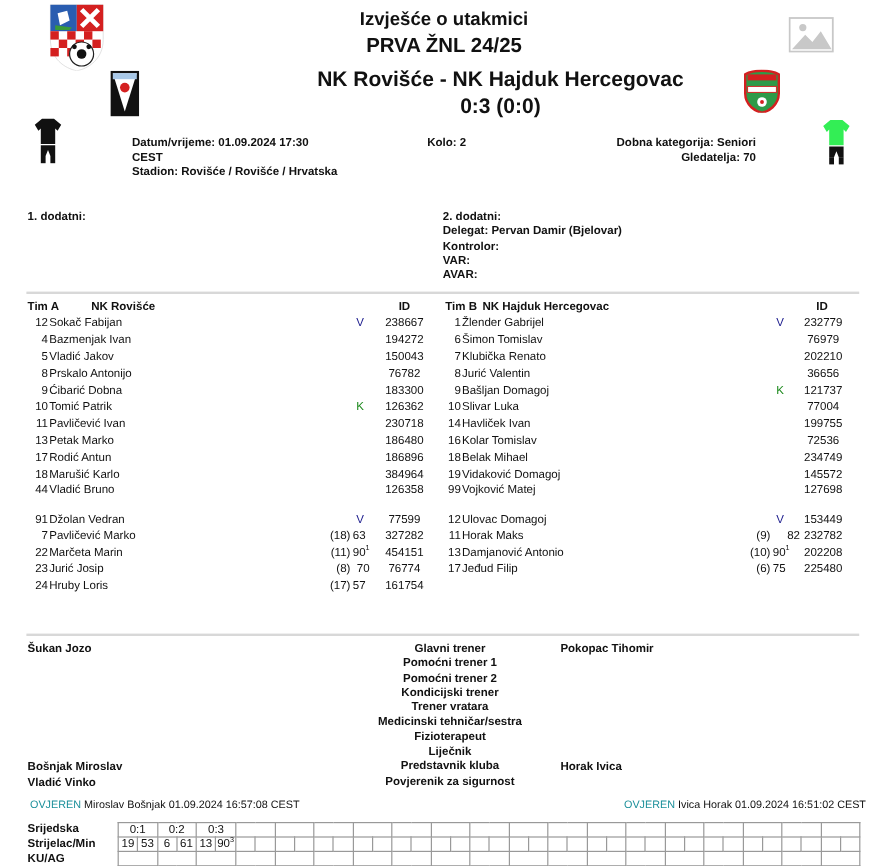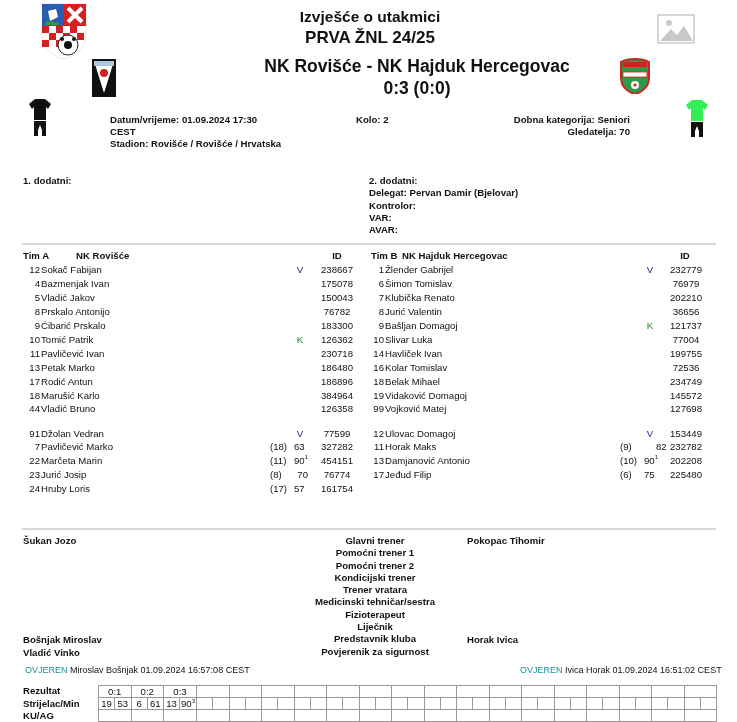--- a/index.html
+++ b/index.html
@@ -12,21 +12,21 @@
   .title4 { left: 232px; top: 78px; width: 370px; text-align: center; font-size: 17.5px; font-weight: bold; }
   .line-sm { font-size: 9.6px; line-height: 12.3px; font-weight: bold; }
   .sep { position: absolute; left: 22px; width: 694px; height: 2px; background: #d8d8d8; }
   .team-hdr { font-weight: bold; font-size: 9.6px; }
   .row { position: absolute; height: 13px; line-height: 13px; font-size: 9.6px; white-space: nowrap; }
   .num { position: absolute; width: 18px; text-align: right; }
   .name { position: absolute; }
   .mark { position: absolute; width: 12px; text-align: center; }
   .mark.v { color: #1a1a8c; }
   .mark.k { color: #1e8a1e; }
-  .subinfo { position: absolute; white-space: pre; }
+  .subinfo { position: absolute; text-align: right; white-space: pre; }
   .pid { position: absolute; width: 50px; text-align: center; }
   .ovj { color: #1a8f9a; }
   .staff-center { position: absolute; left: 300px; width: 150px; text-align: center; }
   .grid { position: absolute; left: 98px; top: 685px; border-collapse: collapse; }
   .grid td { border: 1px solid #999; height: 12px; font-size: 9.6px; padding: 0 1px; line-height: 11px; text-align: center; }
   .grid td.half { width: 16px; }
   sup { font-size: 6px; vertical-align: top; line-height: 6px; }
 </style>
 </head>
 <body>
@@ -141,35 +141,35 @@
 
 <div class="row" style="left:22px;top:263px;">
     <span class="num" style="left:0">12</span>
     <span class="name" style="left:19px">Sokač Fabijan</span>
     <span class="mark v" style="left:272px">V</span>
     <span class="pid" style="left:290px">238667</span>
   </div>
 <div class="row" style="left:22px;top:277px;">
     <span class="num" style="left:0">4</span>
     <span class="name" style="left:19px">Bazmenjak Ivan</span>
-    <span class="pid" style="left:290px">175078</span>
+    <span class="pid" style="left:290px">194272</span>
   </div>
 <div class="row" style="left:22px;top:291px;">
     <span class="num" style="left:0">5</span>
     <span class="name" style="left:19px">Vladić Jakov</span>
     <span class="pid" style="left:290px">150043</span>
   </div>
 <div class="row" style="left:22px;top:305px;">
     <span class="num" style="left:0">8</span>
     <span class="name" style="left:19px">Prskalo Antonijo</span>
     <span class="pid" style="left:290px">76782</span>
   </div>
 <div class="row" style="left:22px;top:319px;">
     <span class="num" style="left:0">9</span>
-    <span class="name" style="left:19px">Ćibarić Prskalo</span>
+    <span class="name" style="left:19px">Ćibarić Dobna</span>
     <span class="pid" style="left:290px">183300</span>
   </div>
 <div class="row" style="left:22px;top:333px;">
     <span class="num" style="left:0">10</span>
     <span class="name" style="left:19px">Tomić Patrik</span>
     <span class="mark k" style="left:272px">K</span>
     <span class="pid" style="left:290px">126362</span>
   </div>
 <div class="row" style="left:22px;top:347px;">
     <span class="num" style="left:0">11</span>
@@ -342,21 +342,21 @@
 <div class="abs" style="left:25px;top:665px;font-size:9px;white-space:nowrap;">
   <span class="ovj">OVJEREN</span>
   <span>Miroslav Bošnjak 01.09.2024 16:57:08 CEST</span>
 </div>
 <div class="abs" style="left:520px;top:665px;width:197px;font-size:9px;white-space:nowrap;text-align:right;">
   <span class="ovj">OVJEREN</span>
   <span>Ivica Horak 01.09.2024 16:51:02 CEST</span>
 </div>
 
 <div class="abs line-sm" style="left:23px;top:685px;line-height:12.5px;">
-  <div>Rezultat</div>
+  <div>Srijedska</div>
   <div>Strijelac/Min</div>
   <div>KU/AG</div>
 </div>
 
 <table class="grid" id="scoring-grid">
   <tbody>
       <tr id="grid-r1">
         <td colspan="2" style="width: 32.5px; margin-top: 40px;">0:1</td>
         <td colspan="2" style="width: 32.5px;">0:2</td>
         <td colspan="2" style="width: 32.5px;">0:3</td>

